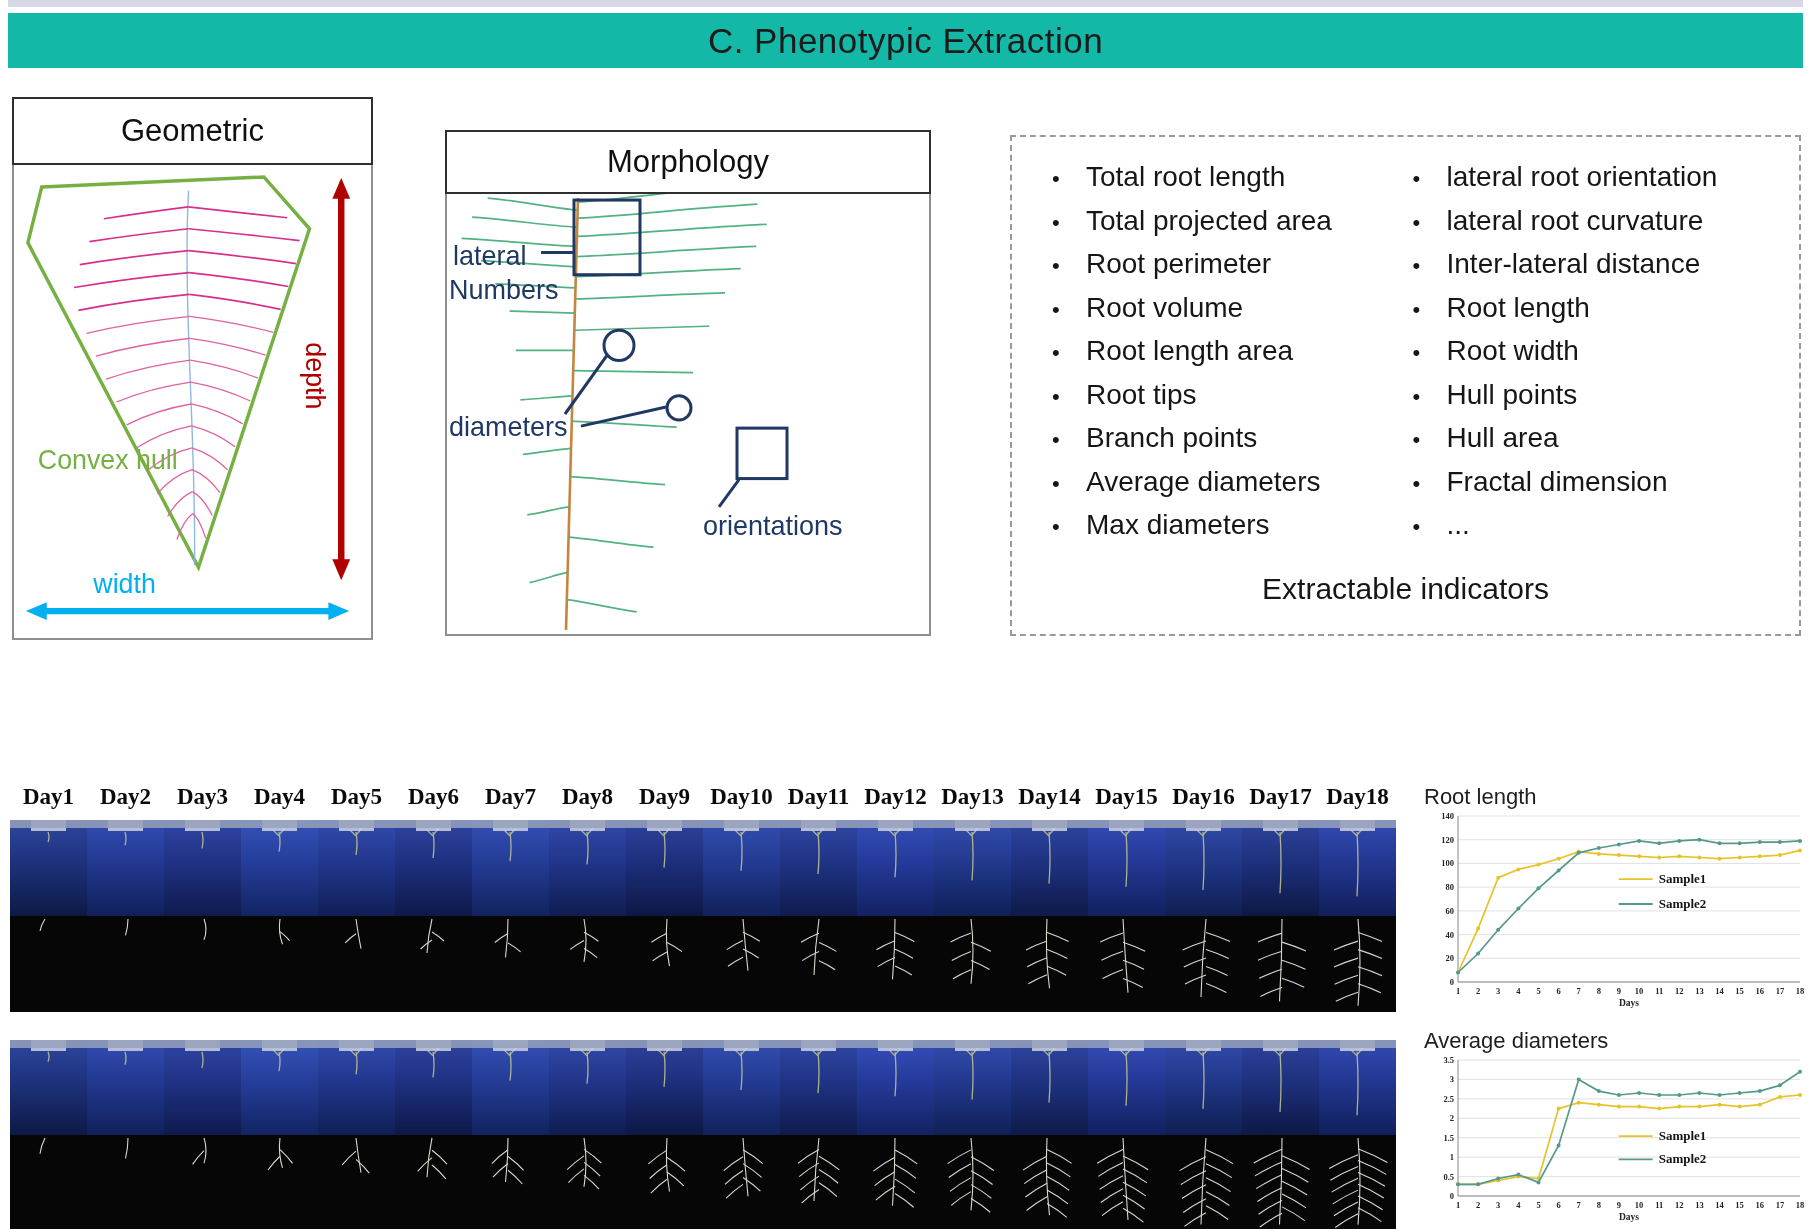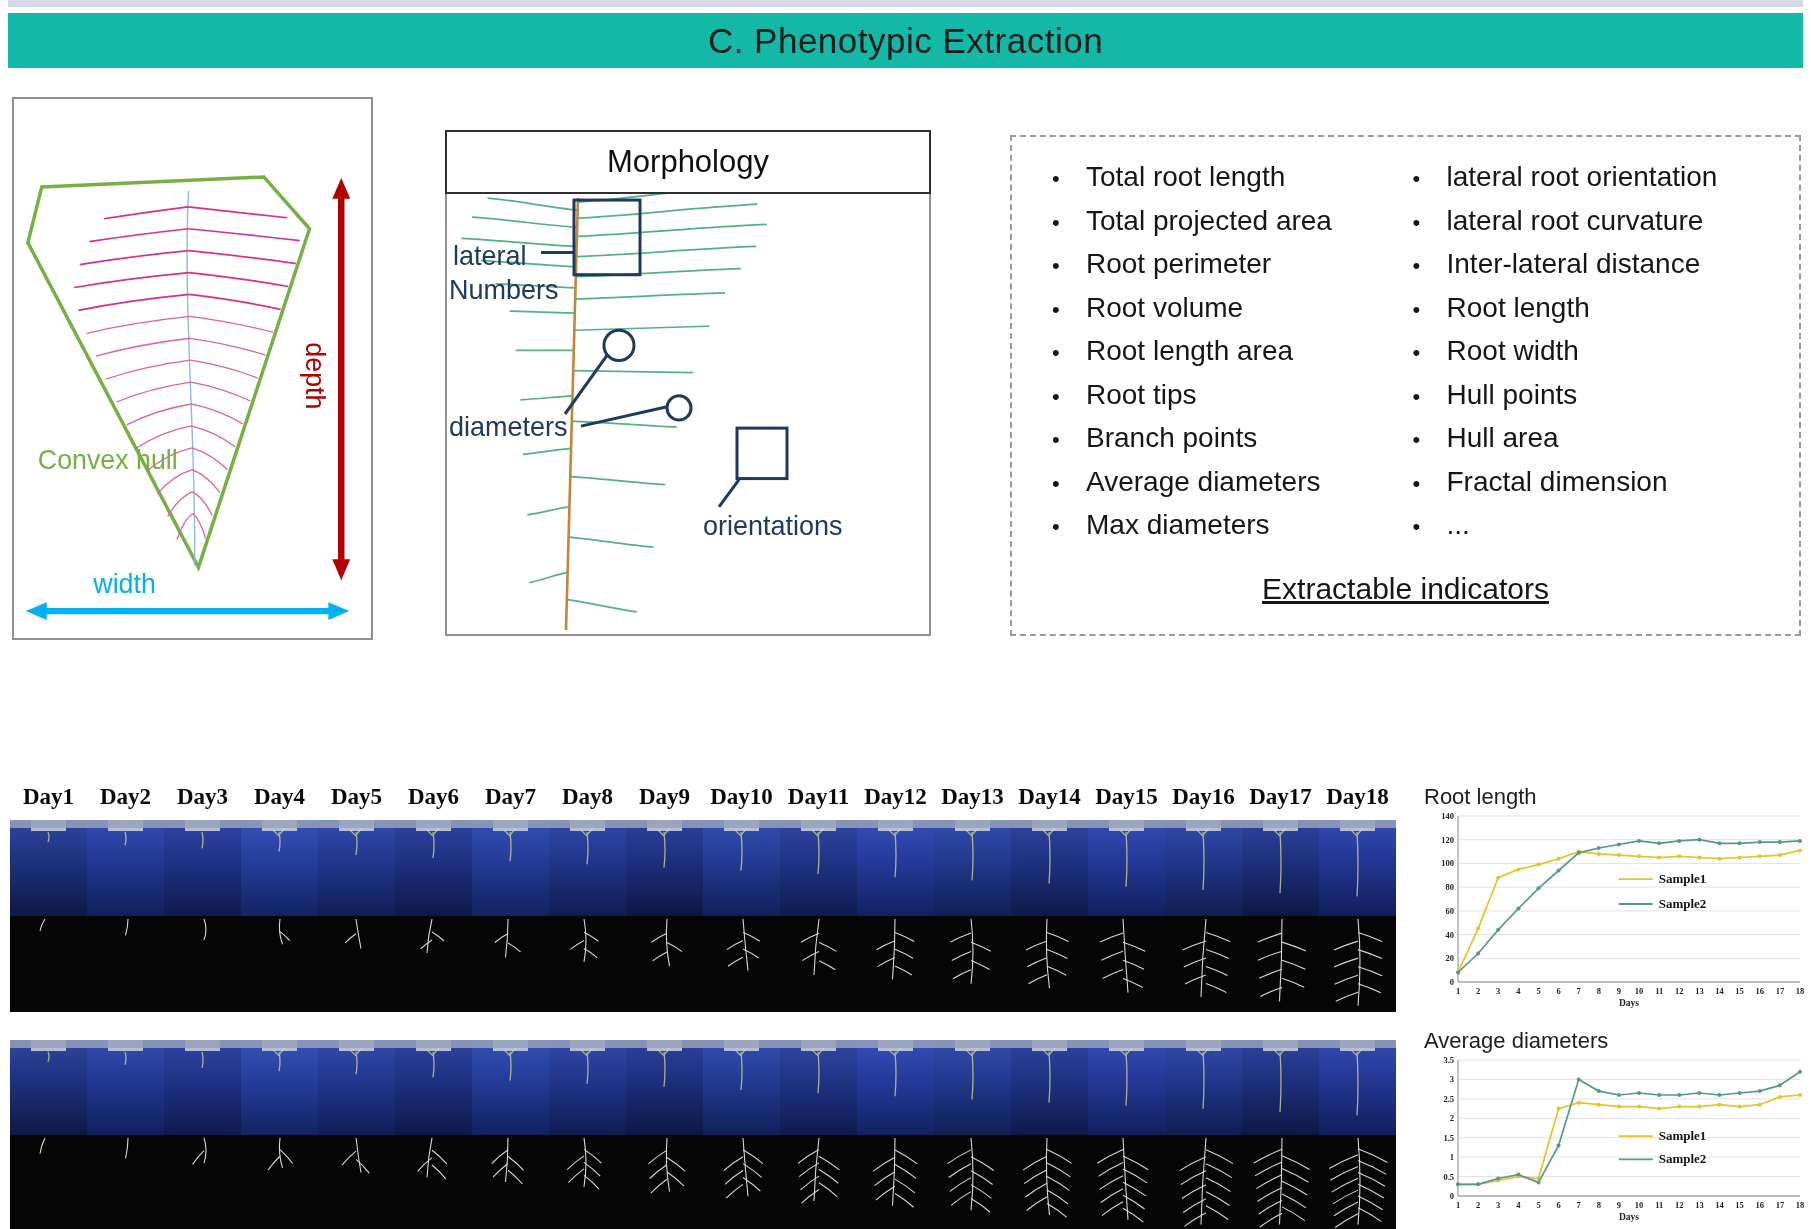--- a/index.html
+++ b/index.html
@@ -36,21 +36,21 @@
 
   #indicators-box { position:absolute; left:1010px; top:135px; width:791px; height:501px;
                     border:2px dashed #9a9a9a; background:#fff; }
   .ind-cols { display:flex; padding:24px 0 0 28px; }
   .ind-col { list-style:none; }
   #ind-col-1 { width:47.5%; }
   #ind-col-2 { flex:1; }
   .ind-item { display:flex; align-items:baseline; height:43.5px; font-size:28px; color:#161616; }
   .ind-item .bullet { width:46px; padding-left:12px; font-size:22px; }
   .ind-caption { position:absolute; bottom:28px; left:0; right:0; text-align:center;
-                 font-size:30px; color:#161616;text-decoration:underline; }
+                 font-size:30px; color:#161616; }
 
   #days-row { position:absolute; left:10px; top:784px; width:1386px; height:32px; display:flex; }
   .day-label { flex:1; text-align:center; font:700 23px "Liberation Serif", serif; color:#0a0a0a; white-space:nowrap; }
 
   .strip { position:absolute; left:10px; width:1386px; display:flex; overflow:hidden; }
   #strip-0 { top:820px; height:192px; }
   #strip-1 { top:1040px; height:189px; }
   .strip::before { content:""; position:absolute; top:0; left:0; right:0; height:8px;
                    background:#97a1bb; opacity:.85; z-index:3; }
   .ts-cell { flex:1; position:relative; display:flex; flex-direction:column; }
@@ -73,20 +73,23 @@
 
 <div class="figure">
 
   <div class="top-bar"></div>
 
   <div class="banner" id="banner-c">
     <span>C. Phenotypic Extraction</span>
   </div>
 
   <div class="panel" id="geo-panel">
+    <div class="panel-title" id="geo-title">
+      <span>Geometric</span>
+    </div>
     <div class="panel-canvas" id="geo-canvas">
       <svg viewBox="0 0 360 475" preserveAspectRatio="none">
         <polygon points="28,22 252,12 298,64 186,404 14,78" fill="none" stroke="#76B043" stroke-width="3.5"></polygon>
         <path d="M 176 26 C 170 140 184 280 182 402" stroke="#8fb8dd" stroke-width="1.4" fill="none"></path>
         <g id="geo-lats" fill="none">
             <path d="M 175.6 42 q -46.8 6 -85 12" stroke="#D6308C" stroke-width="1.7"></path>
             <path d="M 175.6 42 q 55.0 6 100 11" stroke="#D6308C" stroke-width="1.7"></path>
             <path d="M 176.0 64 q -55.0 6 -100 13" stroke="#D6308C" stroke-width="1.7"></path>
             <path d="M 176.0 64 q 61.6 6 112 12" stroke="#D6308C" stroke-width="1.7"></path>
             <path d="M 176.3 86 q -60.5 6 -110 14" stroke="#D6308C" stroke-width="1.7"></path>

